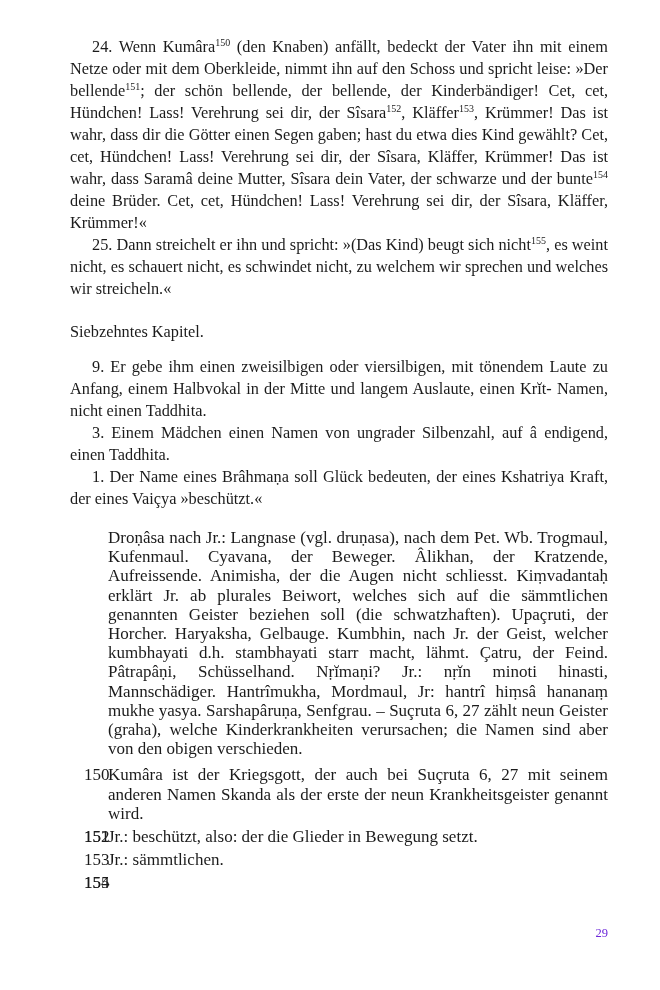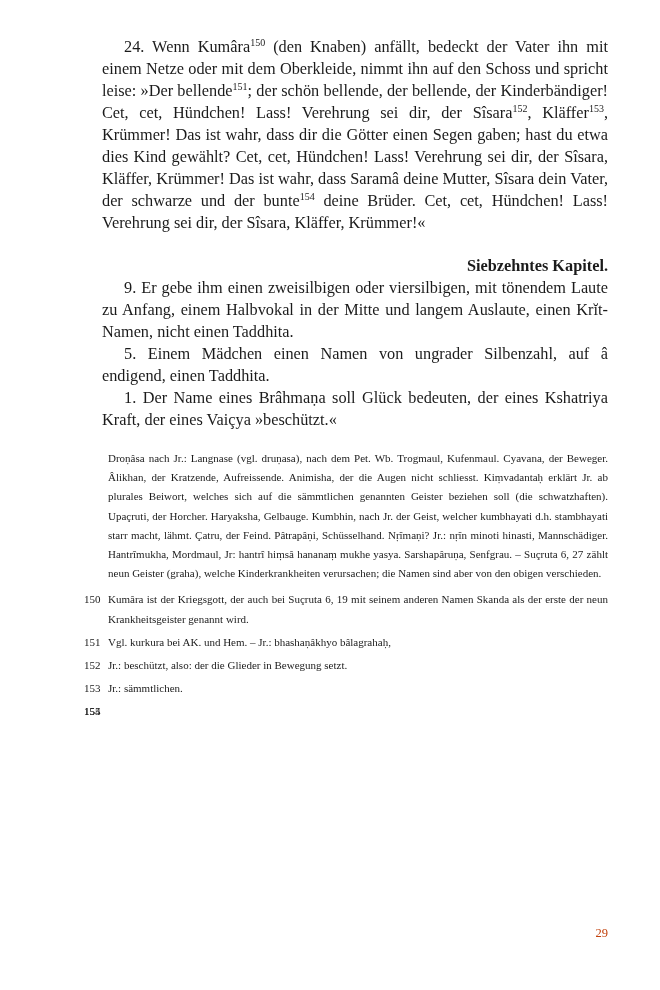--- a/index.html
+++ b/index.html
@@ -11,70 +11,71 @@
   }
   .page {
     position:relative; width:660px; height:990px;
     background:#ffffff; overflow:hidden;
   }
   .content {
     position:absolute; left:70px; top:36px; width:538px;
   }
   .body-para {
     font-size:16.3px; line-height:22px;
-    text-align:justify; text-indent:22px;margin-left:32px;
+    text-align:justify; text-indent:22px;
   }
   .chapter-heading {
-    font-size:16.3px; line-height:22px; font-weight:bold;
-    text-align:right; text-indent:0;
-    margin-top:21px; 
+    font-size:16.3px; line-height:22px; font-weight:normal;
+    text-align:left; text-indent:0;
+    margin-top:21px; margin-bottom:13px;
   }
   sup.fn-ref {
     font-size:10px; line-height:0;
     position:relative; top:-6px; vertical-align:baseline;
   }
   .footnotes {
     margin-top:18px;
-    font-size:11px; line-height:19.2px;
+    font-size:17px; line-height:19.2px;
   }
   .fn-continuation {
     padding-left:38px; text-align:justify;
   }
   .fn-list { margin-top:7px; }
   .fn-entry {
     position:relative; padding-left:38px;
     margin-top:4px; text-align:justify;
   }
   .fn-num { position:absolute; left:14px; top:0; }
   .page-number {
     position:absolute; left:70px; top:926px; width:538px;
-    text-align:right; font-size:12.5px; color:#c2410c;
+    text-align:right; font-size:12.5px; color:#6d28d9;
   }
 </style>
 </head>
 <body>
 
 <div class="page">
   <main class="content">
 
     <p class="body-para"><span>24. Wenn Kumâra</span><sup class="fn-ref">150</sup><span> (den Knaben) anfällt, bedeckt der Vater ihn mit einem Netze oder mit dem Oberkleide, nimmt ihn auf den Schoss und spricht leise: »Der bellende</span><sup class="fn-ref">151</sup><span>; der schön bellende, der bellende, der Kinderbändiger! Cet, cet, Hündchen! Lass! Verehrung sei dir, der Sîsara</span><sup class="fn-ref">152</sup><span>, Kläffer</span><sup class="fn-ref">153</sup><span>, Krümmer! Das ist wahr, dass dir die Götter einen Segen gaben; hast du etwa dies Kind gewählt? Cet, cet, Hündchen! Lass! Verehrung sei dir, der Sîsara, Kläffer, Krümmer! Das ist wahr, dass Saramâ deine Mutter, Sîsara dein Vater, der schwarze und der bunte</span><sup class="fn-ref">154</sup><span> deine Brüder. Cet, cet, Hündchen! Lass! Verehrung sei dir, der Sîsara, Kläffer, Krümmer!«</span></p>
 
+    <p class="body-para"><span>25. Dann streichelt er ihn und spricht: »(Das Kind) beugt sich nicht</span><sup class="fn-ref">155</sup><span>, es weint nicht, es schauert nicht, es schwindet nicht, zu welchem wir sprechen und welches wir streicheln.«</span></p>
 
     <h2 class="chapter-heading">Siebzehntes Kapitel.</h2>
 
     <p class="body-para">9. Er gebe ihm einen zweisilbigen oder viersilbigen, mit tönendem Laute zu Anfang, einem Halbvokal in der Mitte und langem Auslaute, einen Krĭt- Namen, nicht einen Taddhita.</p>
-    <p class="body-para">5. Einem Mädchen einen Namen von ungrader Silbenzahl, auf â endigend, einen Taddhita.</p>
+    <p class="body-para">3. Einem Mädchen einen Namen von ungrader Silbenzahl, auf â endigend, einen Taddhita.</p>
     <p class="body-para">1. Der Name eines Brâhmaṇa soll Glück bedeuten, der eines Kshatriya Kraft, der eines Vaiçya »beschützt.«</p>
 
     <section class="footnotes">
       <p class="fn-continuation">Droṇâsa nach Jr.: Langnase (vgl. druṇasa), nach dem Pet. Wb. Trogmaul, Kufenmaul. Cyavana, der Beweger. Âlikhan, der Kratzende, Aufreissende. Animisha, der die Augen nicht schliesst. Kiṃvadantaḥ erklärt Jr. ab plurales Beiwort, welches sich auf die sämmtlichen genannten Geister beziehen soll (die schwatzhaften). Upaçruti, der Horcher. Haryaksha, Gelbauge. Kumbhin, nach Jr. der Geist, welcher kumbhayati d.h. stambhayati starr macht, lähmt. Çatru, der Feind. Pâtrapâṇi, Schüsselhand. Nṛĭmaṇi? Jr.: nṛĭn minoti hinasti, Mannschädiger. Hantrîmukha, Mordmaul, Jr: hantrî hiṃsâ hananaṃ mukhe yasya. Sarshapâruṇa, Senfgrau. – Suçruta 6, 27 zählt neun Geister (graha), welche Kinderkrankheiten verursachen; die Namen sind aber von den obigen verschieden.</p>
 
       <div class="fn-list">
-        <p class="fn-entry"><span class="fn-num">150</span><span>Kumâra ist der Kriegsgott, der auch bei Suçruta 6, 19 mit seinem anderen Namen Skanda als der erste der neun Krankheitsgeister genannt wird.</span></p>
-        <p class="fn-entry"><span class="fn-num">151</span><span>Vgl. kurkura bei AK. und Hem. – Jr.: bhashaṇâkhyo bâlagrahaḥ,</span></p>
+        <p class="fn-entry"><span class="fn-num">150</span><span>Kumâra ist der Kriegsgott, der auch bei Suçruta 6, 27 mit seinem anderen Namen Skanda als der erste der neun Krankheitsgeister genannt wird.</span></p>
+        <p class="fn-entry"><span class="fn-num">151</span></p>
         <p class="fn-entry"><span class="fn-num">152</span><span>Jr.: beschützt, also: der die Glieder in Bewegung setzt.</span></p>
         <p class="fn-entry"><span class="fn-num">153</span><span>Jr.: sämmtlichen.</span></p>
         <p class="fn-entry"><span class="fn-num">154</span></p>
         <p class="fn-entry"><span class="fn-num">155</span></p>
       </div>
     </section>
   </main>
 
   <div class="page-number">29</div>
 </div>

